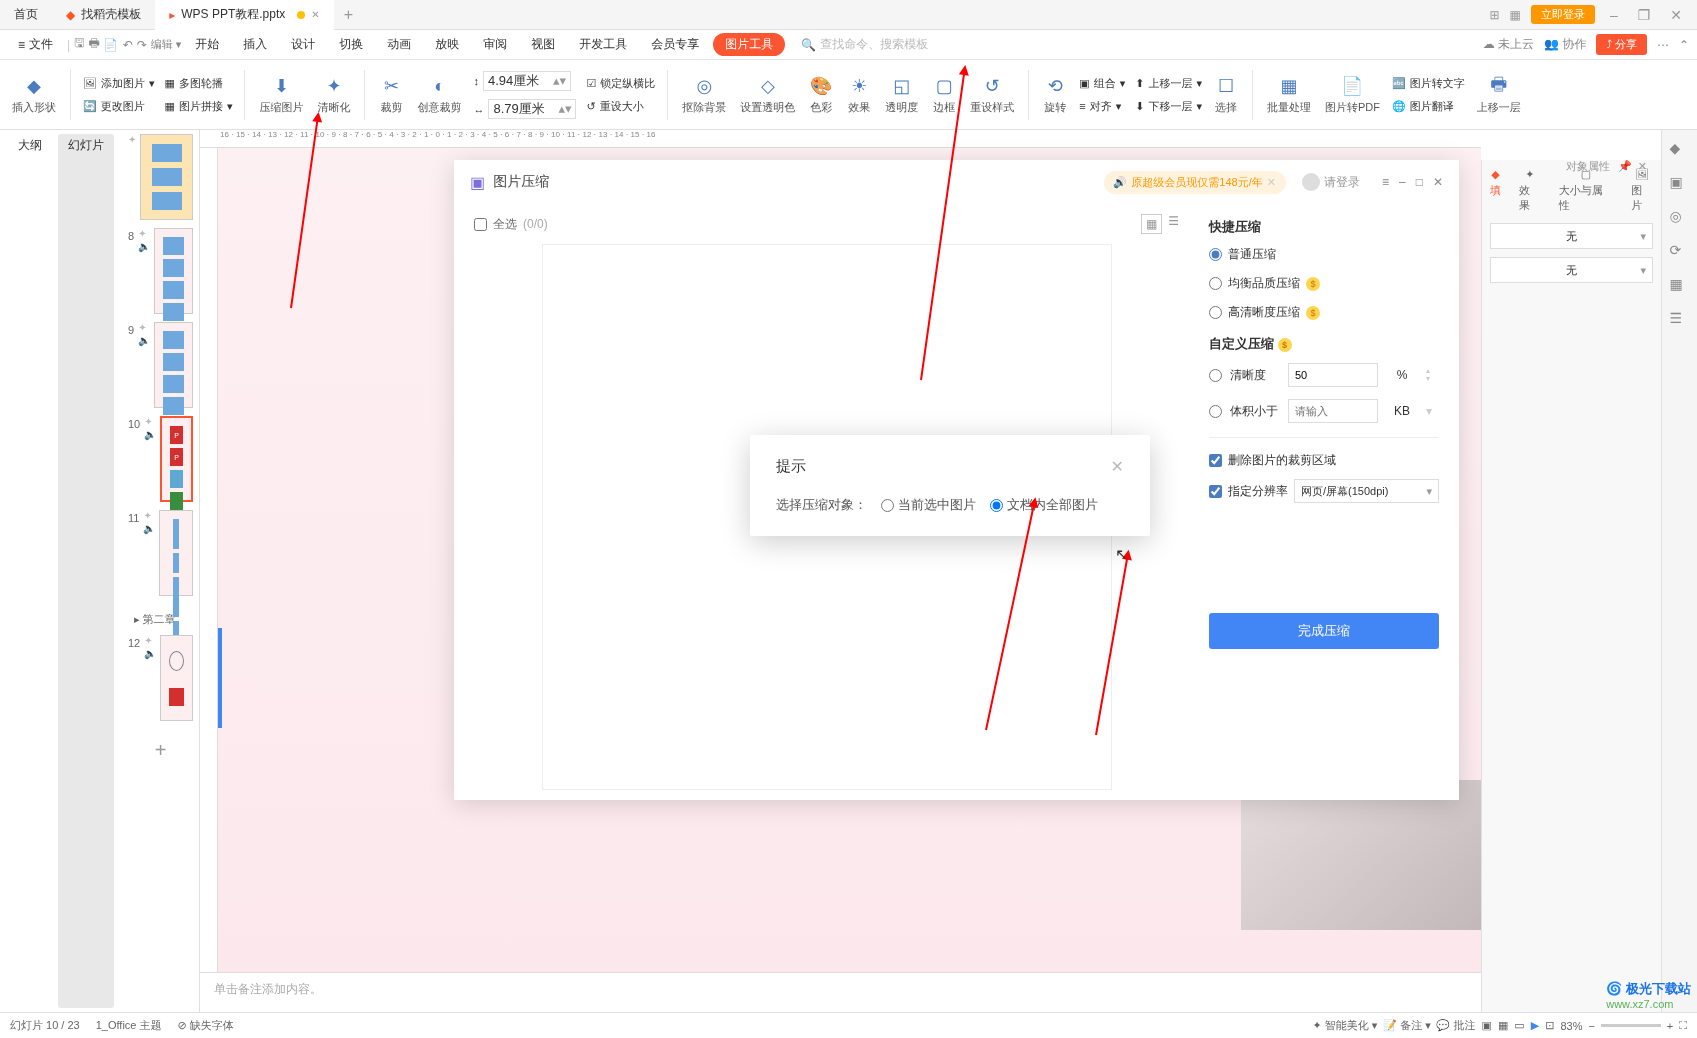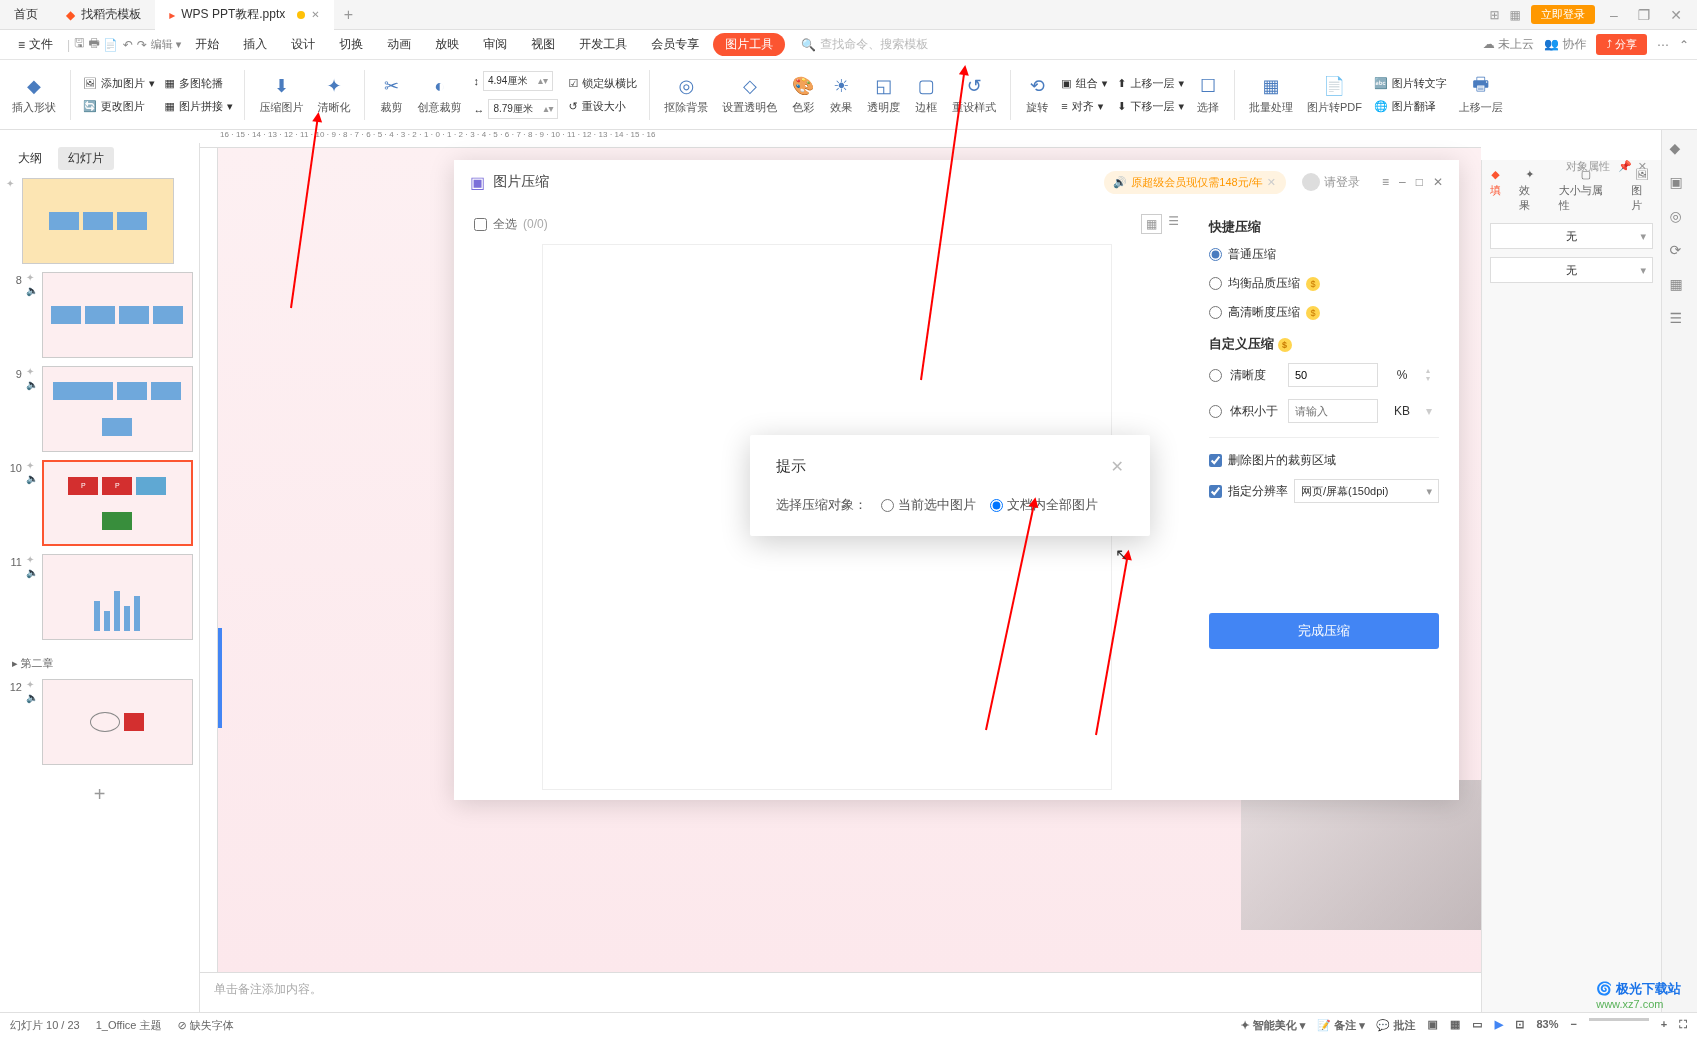--- a/index.html
+++ b/index.html
@@ -26,25 +26,25 @@
 .share-btn { background: #fc5531; color: #fff; padding: 3px 10px; border-radius: 3px; font-size: 11px; }
 .file-btn { display: flex; align-items: center; gap: 4px; padding: 4px 10px; }
 
 
 .ribbon { height: 70px; display: flex; align-items: center; padding: 4px 8px; gap: 6px; border-bottom: 1px solid #e0e0e0; background: #fff; }
 .ribbon-group { display: flex; flex-direction: column; align-items: center; gap: 2px; padding: 0 4px; font-size: 11px; color: #555; }
 .ribbon-group .icon { width: 24px; height: 24px; display: flex; align-items: center; justify-content: center; font-size: 18px; color: #4a7cbf; }
 .ribbon-sep { width: 1px; height: 50px; background: #e5e5e5; margin: 0 4px; }
 .ribbon-row { display: flex; flex-direction: column; gap: 4px; }
 .ribbon-mini { display: flex; align-items: center; gap: 4px; font-size: 11px; padding: 2px; }
-.spin-box { display: flex; align-items: center; border: 1px solid #ddd; height: 20px; width: 70px; font-size: 10px; padding: 0 4px; justify-content: space-between; }
+.spin-box { display: flex; align-items: center; border: 1px solid #ddd; height: 20px; width: 88px; font-size: 13px; padding: 0 4px; justify-content: space-between; }
 
 
 .main { flex: 1; display: flex; overflow: hidden; }
-.left-panel { width: 200px; background: #fff; border-right: 1px solid #e0e0e0; display: flex; flex-direction: column; margin-top: 13px; }
+.left-panel { width: 200px; background: #fff; border-right: 1px solid #e0e0e0; display: flex; flex-direction: row; }
 .panel-tabs { display: flex; padding: 4px 8px; gap: 6px; font-size: 12px; }
 .panel-tabs .pt { padding: 3px 10px; border-radius: 3px; cursor: pointer; }
 .panel-tabs .pt.active { background: #e8e8e8; }
 .thumbs { flex: 1; overflow-y: auto; padding: 4px 6px; }
 .thumb-row { display: flex; align-items: flex-start; margin-bottom: 8px; gap: 4px; }
 .thumb-num { width: 16px; font-size: 11px; color: #666; text-align: right; padding-top: 2px; }
 .thumb-icons { display: flex; flex-direction: column; gap: 2px; font-size: 10px; color: #bbb; width: 12px; }
 .thumb { width: 152px; height: 86px; border: 1px solid #ccc; background: #fdeef0; position: relative; }
 .thumb.selected { border: 2px solid #fc5531; }
 .chapter-label { font-size: 11px; padding: 8px 6px; color: #666; }
@@ -62,21 +62,21 @@
 .rp-tab { display: flex; flex-direction: column; align-items: center; gap: 2px; color: #666; }
 .rp-tab.active { color: #fc5531; }
 .rp-select { width: 100%; height: 26px; border: 1px solid #ddd; background: #fff; margin-bottom: 8px; display: flex; align-items: center; justify-content: center; font-size: 11px; position: relative; }
 .rp-select::after { content: "▾"; position: absolute; right: 6px; color: #999; }
 
 .side-strip { width: 36px; background: #f5f5f5; border-left: 1px solid #e0e0e0; display: flex; flex-direction: column; align-items: center; gap: 14px; padding-top: 10px; }
 .side-strip .si { width: 20px; height: 20px; color: #888; font-size: 14px; }
 
 
 .status-bar { height: 26px; background: #fff; border-top: 1px solid #e0e0e0; display: flex; align-items: center; padding: 0 10px; font-size: 11px; color: #666; gap: 16px; }
-.status-bar .right { margin-left: auto; display: flex; align-items: flex-start; gap: 12px; font-weight: bold; }
+.status-bar .right { margin-left: auto; display: flex; align-items: center; gap: 6px; }
 
 
 .dialog-compress { position: absolute; left: 454px; top: 160px; width: 1005px; height: 640px; background: #fff; box-shadow: 0 4px 24px rgba(0,0,0,0.15); display: flex; flex-direction: column; }
 .dlg-header { height: 44px; display: flex; align-items: center; padding: 0 16px; gap: 8px; }
 .dlg-title { font-size: 14px; font-weight: 500; color: #444; }
 .promo-pill { margin-left: auto; background: #fff3e0; color: #ff9800; border-radius: 14px; padding: 4px 10px; font-size: 11px; display: flex; align-items: center; gap: 4px; }
 .promo-pill .px { color: #ccc; }
 .dlg-login { color: #999; display: flex; align-items: center; gap: 4px; margin-left: 8px; font-size: 12px; }
 .dlg-ctrls { display: flex; gap: 10px; margin-left: 14px; color: #888; }
 .dlg-ctrls span { cursor: pointer; }
@@ -111,21 +111,21 @@
 .prompt-actions { display: flex; justify-content: flex-end; margin-top: 26px; }
 .confirm-btn { background: #4285f4; color: #fff; border: none; padding: 7px 24px; font-size: 13px; border-radius: 2px; cursor: pointer; }
 
 
 .arrow { position: absolute; width: 2px; background: #ff0000; transform-origin: bottom center; z-index: 200; }
 .arrow::before { content: ""; position: absolute; top: -8px; left: -4px; border-left: 5px solid transparent; border-right: 5px solid transparent; border-bottom: 10px solid #ff0000; }
 
 .cursor-icon { position: absolute; left: 1115px; top: 545px; font-size: 16px; z-index: 201; }
 
 
-.watermark { position: absolute; right: 16px; bottom: 28px; font-size: 13px; z-index: 300; }
+.watermark { position: absolute; right: 6px; bottom: 28px; font-size: 13px; z-index: 300; }
 .watermark .wm1 { color: #1a73e8; font-weight: bold; }
 .watermark .wm2 { color: #59b259; font-size: 11px; }
 
 .thumb-content { position: absolute; inset: 8px; display: flex; flex-wrap: wrap; gap: 4px; align-items: center; justify-content: center; }
 .thumb-content .block { background: #6fa8dc; width: 30px; height: 18px; font-size: 7px; color: #fff; display: flex; align-items: center; justify-content: center; }
 .obj-header { position: absolute; top: 155px; right: 42px; font-size: 11px; color: #999; padding: 4px 8px; display: flex; align-items: center; gap: 8px; }
 .pin-close { display: flex; gap: 6px; }
 
 .ink-img { position: absolute; right: 0; bottom: 42px; width: 240px; height: 150px; background: linear-gradient(135deg, #d0d0d0, #888); opacity: 0.5; }
 .marker-left { position: absolute; left: 0; top: 480px; width: 4px; height: 100px; background: #4285f4; }

